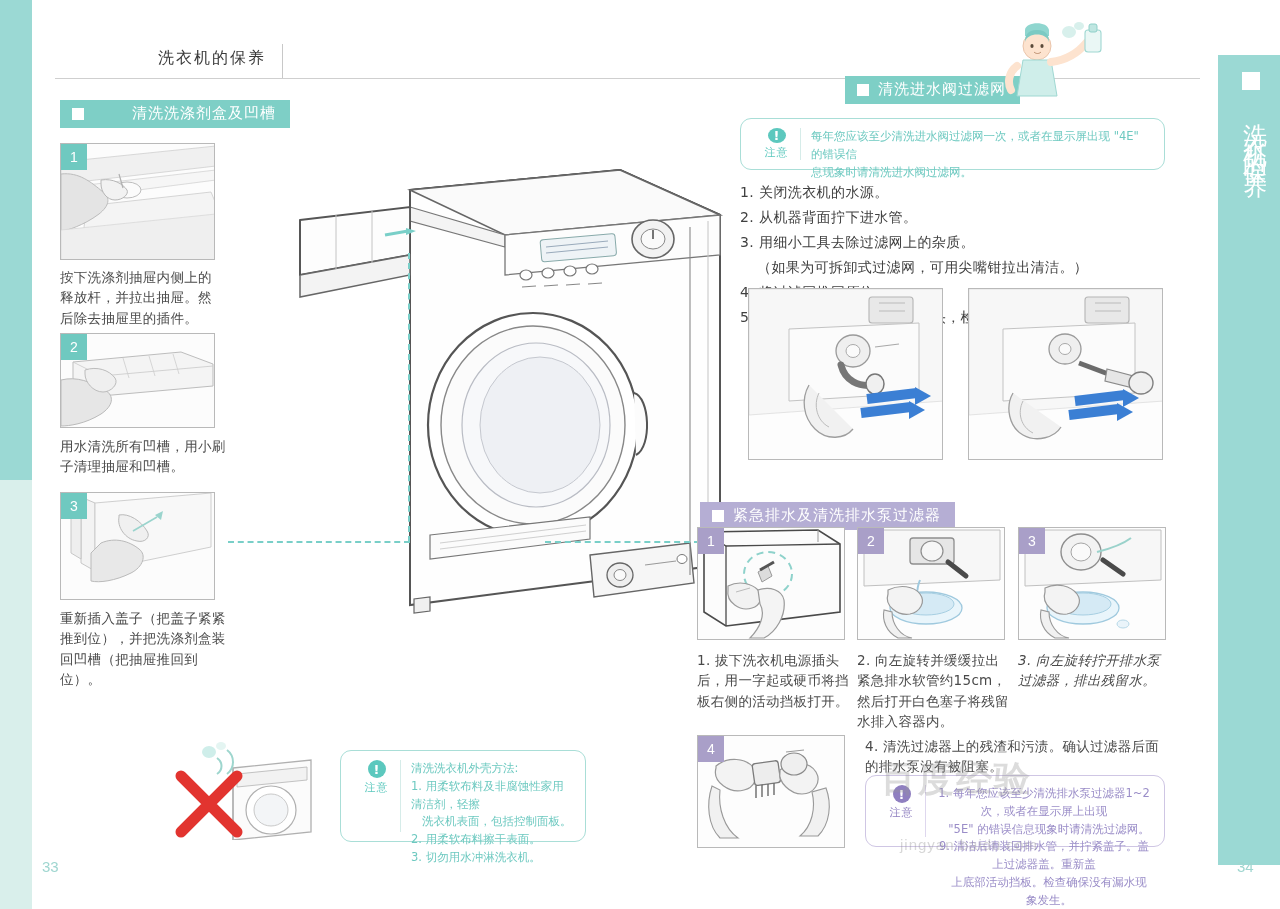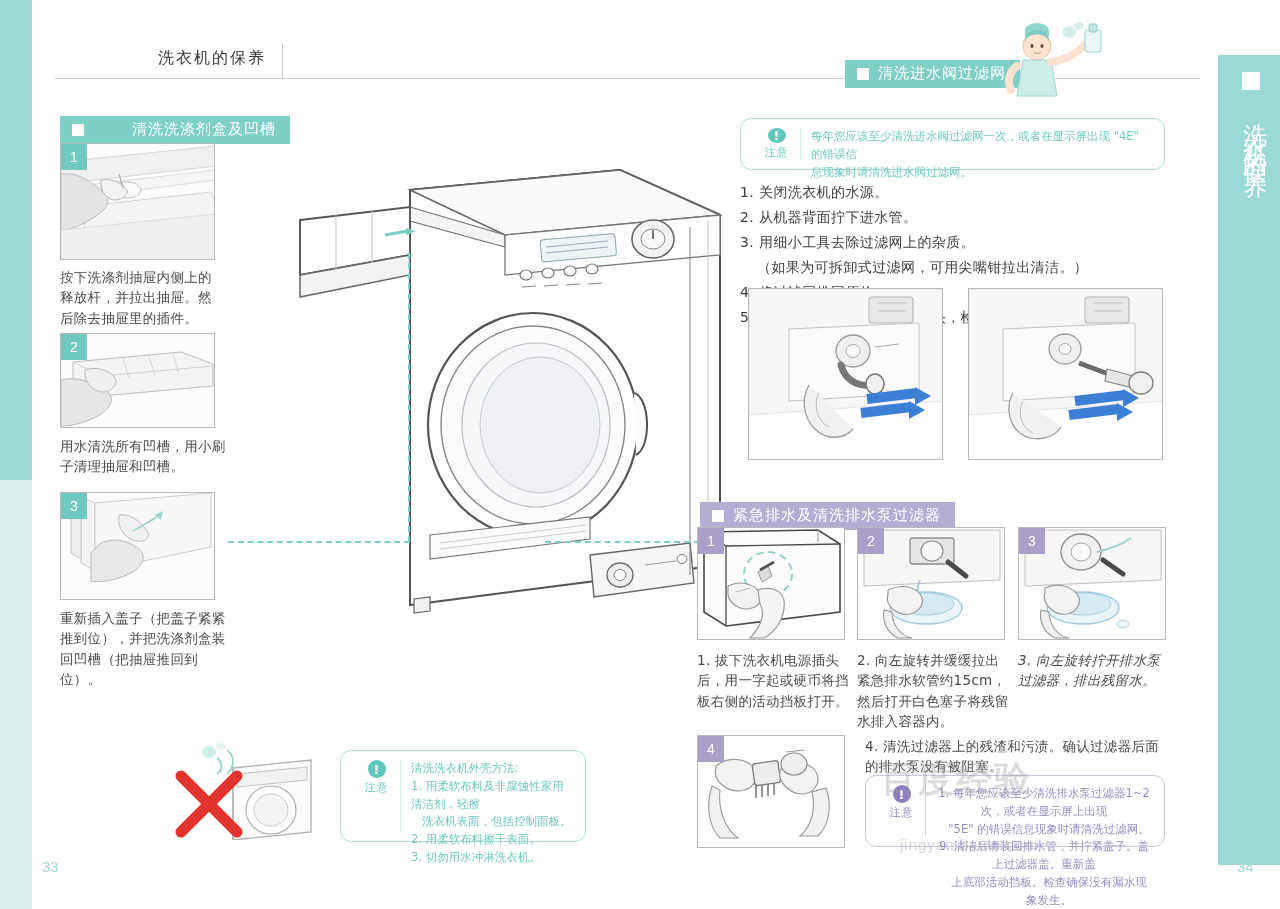--- a/index.html
+++ b/index.html
@@ -50,22 +50,22 @@
   
   .sec-head {
     position:absolute; display:flex; align-items:center; gap:9px;
     padding:4px 14px 5px 12px; color:#ffffff; font-size:15px;
     letter-spacing:1px;
   }
   .sec-head .sq { width:12px; height:12px; background:#fff; flex:none; }
   .sec-teal { background:#7ecfc6; }
   .sec-purple { background:#b5aed4; }
 
-  #sec-detergent { left:60px; top:116px;gap:48px; }
-  #sec-inlet { left:845px; top:60px; }
+  #sec-detergent { left:60px; top:100px;gap:48px; }
+  #sec-inlet { left:845px; top:76px; }
   #sec-drain { left:700px; top:502px; }
 
   
   .photo {
     position:absolute; border:1px solid #b9b9b9; background:#fdfdfd;
     overflow:hidden;
   }
   .badge {
     position:absolute; left:0; top:0; width:26px; height:26px;
     color:#fff; font-size:14px; display:flex; align-items:center;

